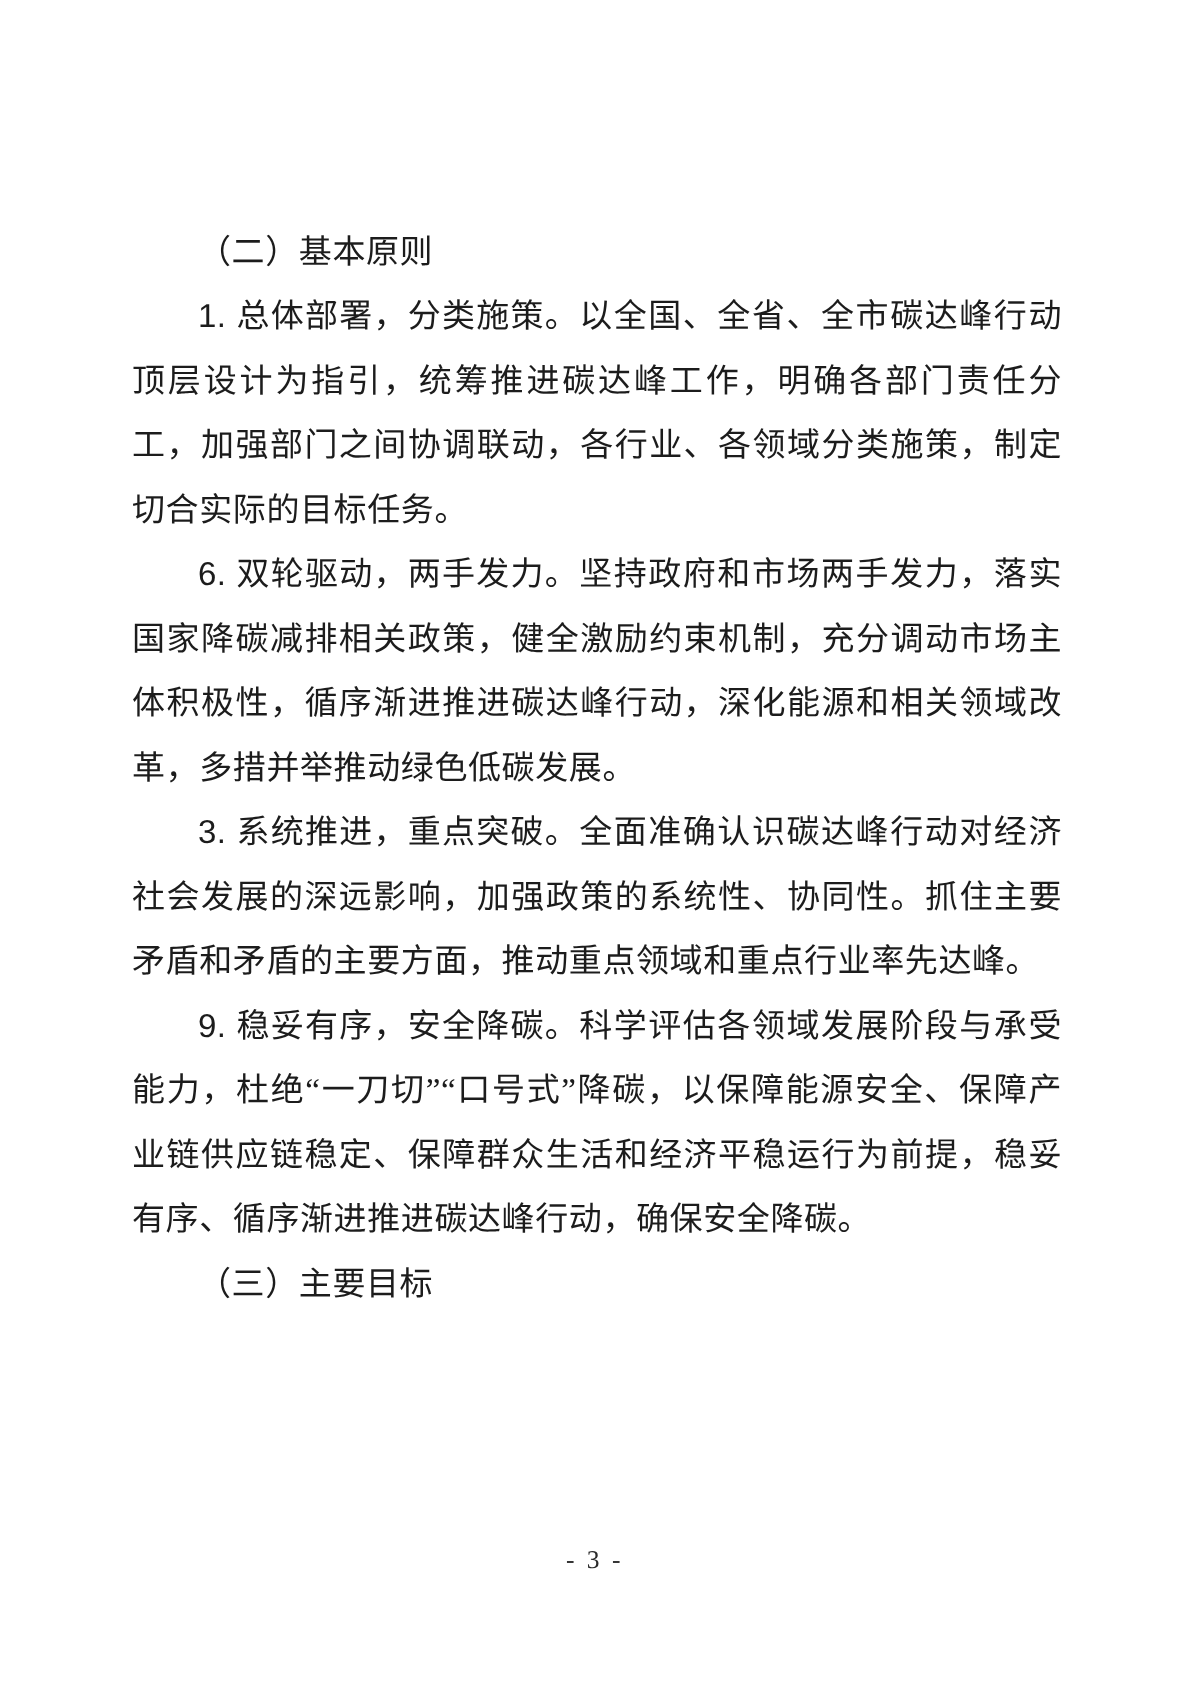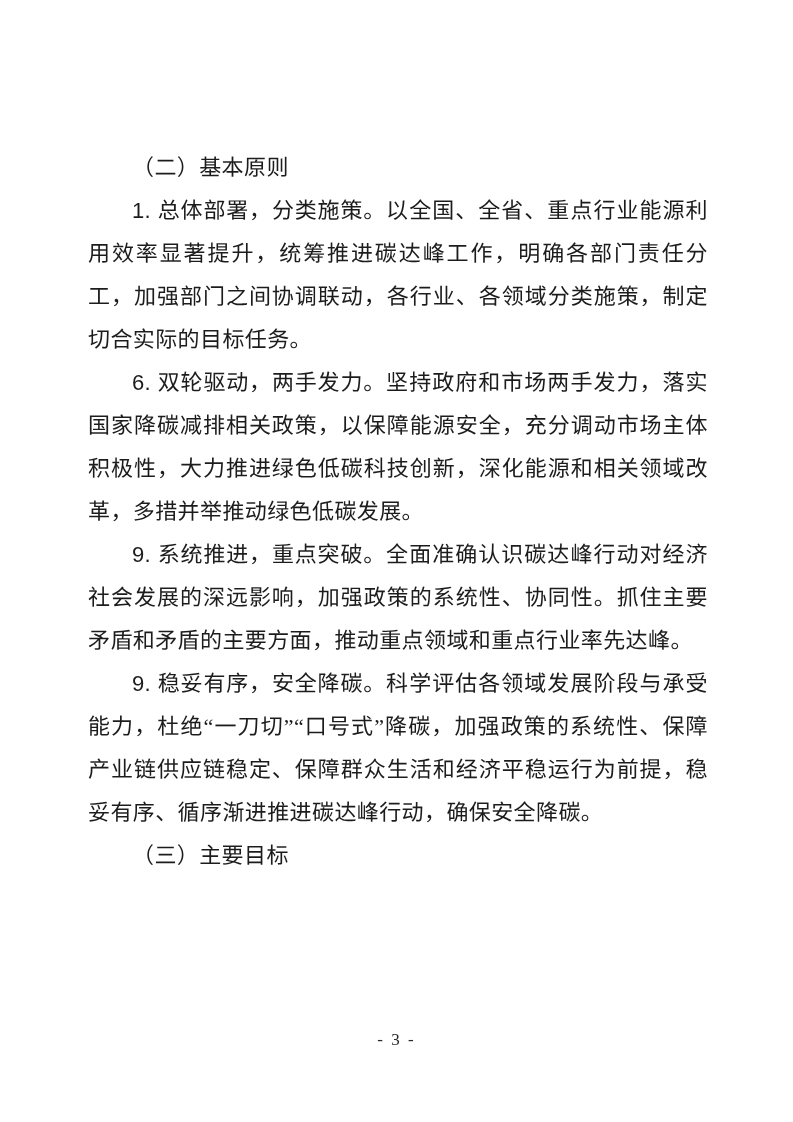--- a/index.html
+++ b/index.html
@@ -56,33 +56,33 @@
 <body>
 
 <div class="page">
   <div class="content">
 
     <p class="heading">
       <span>（二）基本原则</span>
     </p>
 
     <p class="para">
-      <span class="lead">1. 总体部署，分类施策。</span><span>以全国、全省、重点行业能源利用效率显著提升，统筹推进碳达峰工作，明确各部门责任分工，加强部门之间协调联动，各行业、各领域分类施策，制定切合实际的目标任务。</span>
+      <span class="lead">1. 总体部署，分类施策。</span><span>以全国、全省、全市碳达峰行动顶层设计为指引，统筹推进碳达峰工作，明确各部门责任分工，加强部门之间协调联动，各行业、各领域分类施策，制定切合实际的目标任务。</span>
     </p>
 
     <p class="para">
-      <span class="lead">6. 双轮驱动，两手发力。</span><span>坚持政府和市场两手发力，落实国家降碳减排相关政策，以保障能源安全，充分调动市场主体积极性，大力推进绿色低碳科技创新，深化能源和相关领域改革，多措并举推动绿色低碳发展。</span>
+      <span class="lead">6. 双轮驱动，两手发力。</span><span>坚持政府和市场两手发力，落实国家降碳减排相关政策，健全激励约束机制，充分调动市场主体积极性，循序渐进推进碳达峰行动，深化能源和相关领域改革，多措并举推动绿色低碳发展。</span>
     </p>
 
     <p class="para">
-      <span class="lead">9. 系统推进，重点突破。</span><span>全面准确认识碳达峰行动对经济社会发展的深远影响，加强政策的系统性、协同性。抓住主要矛盾和矛盾的主要方面，推动重点领域和重点行业率先达峰。</span>
+      <span class="lead">3. 系统推进，重点突破。</span><span>全面准确认识碳达峰行动对经济社会发展的深远影响，加强政策的系统性、协同性。抓住主要矛盾和矛盾的主要方面，推动重点领域和重点行业率先达峰。</span>
     </p>
 
     <p class="para">
-      <span class="lead">9. 稳妥有序，安全降碳。</span><span>科学评估各领域发展阶段与承受能力，杜绝“一刀切”“口号式”降碳，加强政策的系统性、保障产业链供应链稳定、保障群众生活和经济平稳运行为前提，稳妥有序、循序渐进推进碳达峰行动，确保安全降碳。</span>
+      <span class="lead">9. 稳妥有序，安全降碳。</span><span>科学评估各领域发展阶段与承受能力，杜绝“一刀切”“口号式”降碳，以保障能源安全、保障产业链供应链稳定、保障群众生活和经济平稳运行为前提，稳妥有序、循序渐进推进碳达峰行动，确保安全降碳。</span>
     </p>
 
     <p class="heading">
       <span>（三）主要目标</span>
     </p>
 
 
   </div>
 
   <div class="page-number">- 3 -</div>

